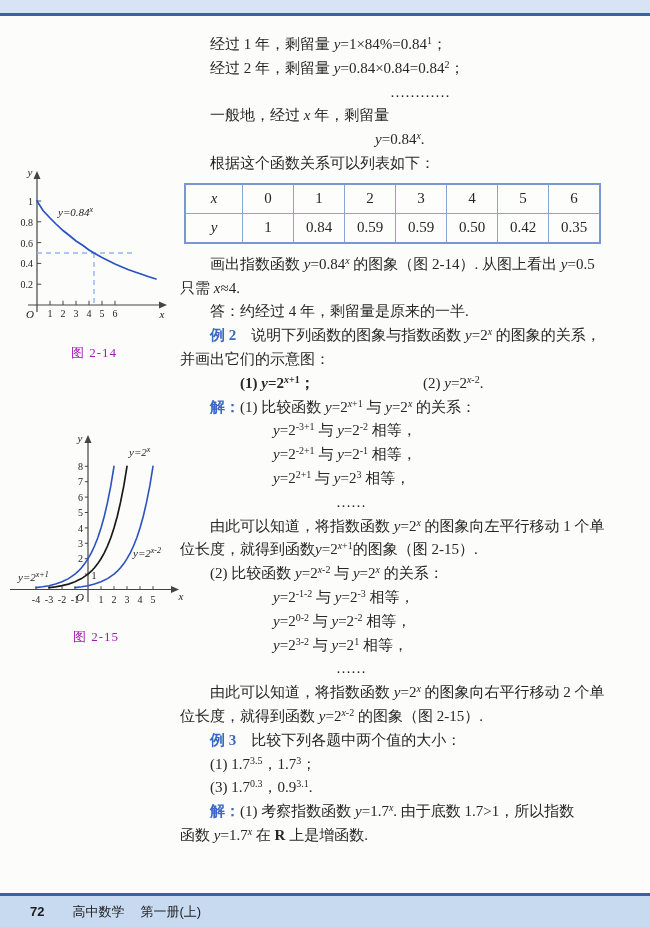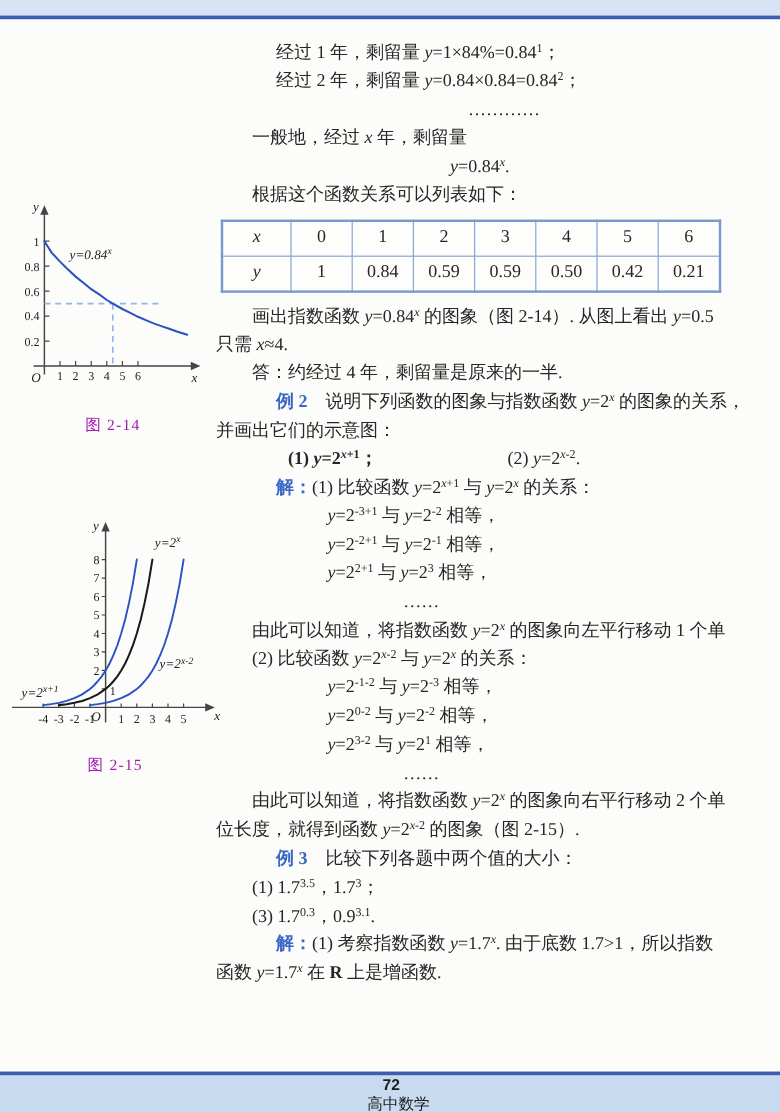--- a/index.html
+++ b/index.html
@@ -4,33 +4,33 @@
 <style>
   html,body{margin:0;padding:0;}
   body{
     width:650px;height:927px;position:relative;overflow:hidden;
     background:#fcfcfa;color:#262626;
     font-family:"Liberation Serif","DejaVu Serif",serif;
   }
   .topband{position:absolute;top:0;left:0;right:0;height:13px;background:#d8e4f4;border-bottom:3px solid #3b5fae;}
   .footband{position:absolute;left:0;right:0;bottom:0;height:34px;background:#c8daf0;border-top:3px solid #3b5fae;
     display:flex;align-items:center;padding-left:30px;box-sizing:border-box;
-    font-family:"Liberation Sans","DejaVu Sans",sans-serif;font-size:13px;color:#1c1c1c;flex-direction:column;}
+    font-family:"Liberation Sans","DejaVu Sans",sans-serif;font-size:13px;color:#1c1c1c;}
   .footband .pgnum{font-weight:700;margin-right:28px;}
   .footband .book{margin-right:16px;}
 
   .column{position:absolute;left:180px;top:33px;width:466px;font-size:15px;line-height:23.8px;}
   .ln{white-space:nowrap;}
   .indent{text-indent:2em;}
   .pl6{padding-left:6.2em;}
   .pl10{padding-left:10.4em;}
   .pl12{padding-left:12.6em;}
   .pl13{padding-left:13em;}
   .pl14{padding-left:14em;}
-  .lbl{color:#3a68c4;font-weight:700;margin-left:20px;}
+  .lbl{color:#3a68c4;font-weight:700;}
   sup{font-size:10px;line-height:0;vertical-align:5px;}
   i{font-style:italic;}
   .seg1{display:inline-block;width:14.2em;font-weight:bold;}
 
   table.vals{border-collapse:collapse;border:2px solid #7b97d0;margin:7px 0 9px 4px;table-layout:fixed;}
   table.vals td{border:1px solid #89a5d8;text-align:center;height:28px;font-size:15px;padding:0;background:#fdfdfc;}
   td.hcol{width:56px;font-style:italic;}
   td.vcol{width:50px;}
 
   .fig{position:absolute;}
@@ -141,37 +141,38 @@
       <td class="vcol">6</td>
     </tr>
     <tr>
       <td class="hcol">y</td>
       <td class="vcol">1</td>
       <td class="vcol">0.84</td>
       <td class="vcol">0.59</td>
       <td class="vcol">0.59</td>
       <td class="vcol">0.50</td>
       <td class="vcol">0.42</td>
-      <td class="vcol">0.21</td>
+      <td class="vcol">0.35</td>
     </tr>
   </tbody>
     </table>
 
   <div class="ln indent"><span>画出指数函数 <i>y</i>=0.84<sup><i>x</i></sup> 的图象（图 2-14）. 从图上看出 <i>y</i>=0.5</span></div>
   <div class="ln"><span>只需 <i>x</i>≈4.</span></div>
   <div class="ln indent"><span>答：约经过 4 年，剩留量是原来的一半.</span></div>
   <div class="ln indent"><span class="lbl">例 2</span><span>　说明下列函数的图象与指数函数 <i>y</i>=2<sup><i>x</i></sup> 的图象的关系，</span></div>
   <div class="ln"><span>并画出它们的示意图：</span></div>
   <div class="ln indent"><span class="seg1">(1) <i>y</i>=2<sup><i>x</i>+1</sup>；</span><span>(2) <i>y</i>=2<sup><i>x</i>-2</sup>.</span></div>
   <div class="ln indent"><span class="lbl">解：</span><span>(1) 比较函数 <i>y</i>=2<sup><i>x</i>+1</sup> 与 <i>y</i>=2<sup><i>x</i></sup> 的关系：</span></div>
   <div class="ln pl6"><span><i>y</i>=2<sup>-3+1</sup> 与 <i>y</i>=2<sup>-2</sup> 相等，</span></div>
   <div class="ln pl6"><span><i>y</i>=2<sup>-2+1</sup> 与 <i>y</i>=2<sup>-1</sup> 相等，</span></div>
   <div class="ln pl6"><span><i>y</i>=2<sup>2+1</sup> 与 <i>y</i>=2<sup>3</sup> 相等，</span></div>
   <div class="ln pl10"><span>……</span></div>
   <div class="ln indent"><span>由此可以知道，将指数函数 <i>y</i>=2<sup><i>x</i></sup> 的图象向左平行移动 1 个单</span></div>
+  <div class="ln"><span>位长度，就得到函数<i>y</i>=2<sup><i>x</i>+1</sup>的图象（图 2-15）.</span></div>
   <div class="ln indent"><span>(2) 比较函数 <i>y</i>=2<sup><i>x</i>-2</sup> 与 <i>y</i>=2<sup><i>x</i></sup> 的关系：</span></div>
   <div class="ln pl6"><span><i>y</i>=2<sup>-1-2</sup> 与 <i>y</i>=2<sup>-3</sup> 相等，</span></div>
   <div class="ln pl6"><span><i>y</i>=2<sup>0-2</sup> 与 <i>y</i>=2<sup>-2</sup> 相等，</span></div>
   <div class="ln pl6"><span><i>y</i>=2<sup>3-2</sup> 与 <i>y</i>=2<sup>1</sup> 相等，</span></div>
   <div class="ln pl10"><span>……</span></div>
   <div class="ln indent"><span>由此可以知道，将指数函数 <i>y</i>=2<sup><i>x</i></sup> 的图象向右平行移动 2 个单</span></div>
   <div class="ln"><span>位长度，就得到函数 <i>y</i>=2<sup><i>x</i>-2</sup> 的图象（图 2-15）.</span></div>
   <div class="ln indent"><span class="lbl">例 3</span><span>　比较下列各题中两个值的大小：</span></div>
   <div class="ln indent"><span>(1) 1.7<sup>3.5</sup>，1.7<sup>3</sup>；</span></div>
   <div class="ln indent"><span>(3) 1.7<sup>0.3</sup>，0.9<sup>3.1</sup>.</span></div>

